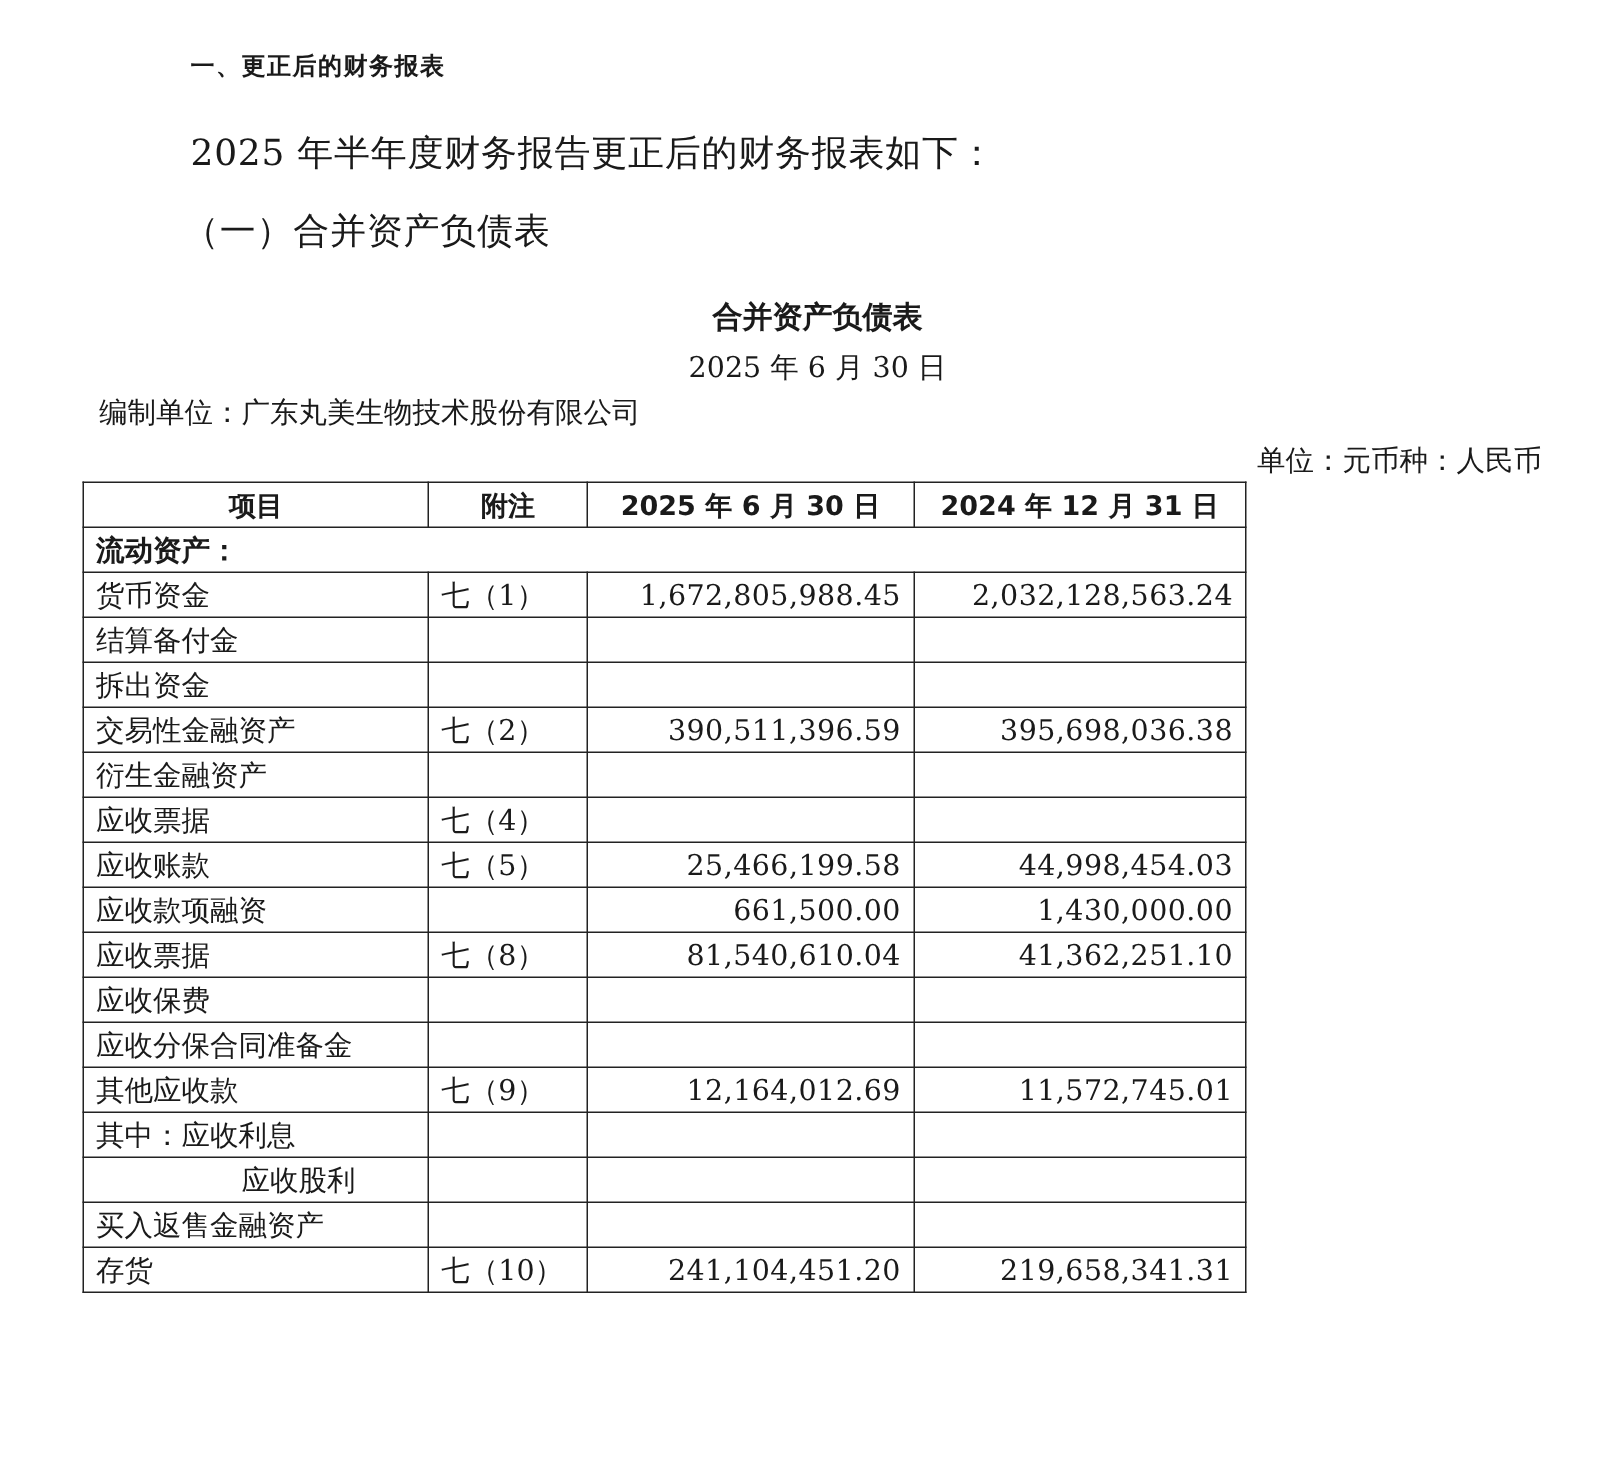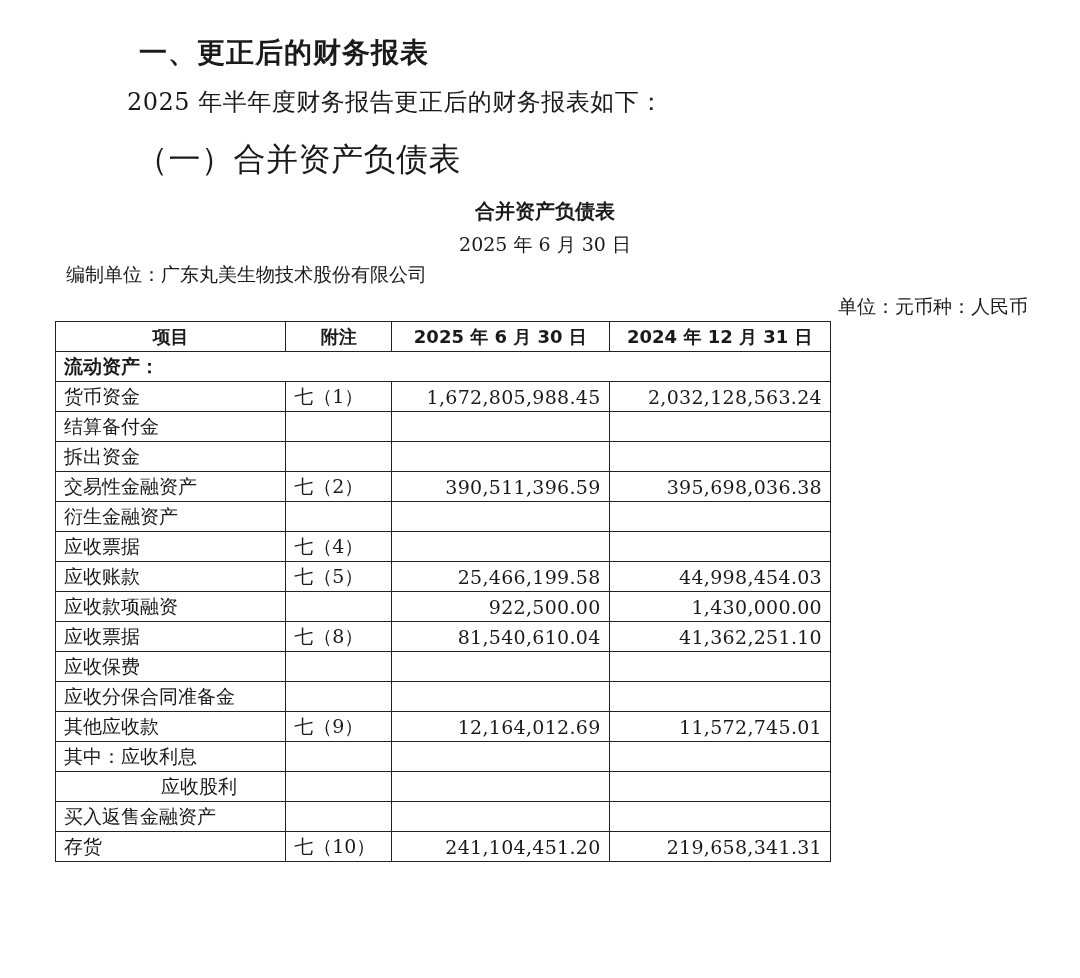--- a/index.html
+++ b/index.html
@@ -3,26 +3,25 @@
 <meta charset="utf-8">
 <style>
   html, body { margin: 0; padding: 0; background: #ffffff; }
   body {
     width: 1080px; height: 978px; position: relative; overflow: hidden;
     font-family: "DejaVu Serif", "Liberation Serif", serif;
     color: #1a1a1a;
   }
   .h1 {
     position: absolute; left: 127px; top: 34px;
-    font-size: 28px; font-weight: bold; letter-spacing: 1px;
+    font-size: 16px; font-weight: bold; letter-spacing: 1px;
     font-family: "DejaVu Sans", "Liberation Sans", sans-serif;
-    margin-left: 12px;
   }
   .p1 { position: absolute; left: 127px; top: 86px; font-size: 24px; letter-spacing: 0.5px; }
-  .p2 { position: absolute; left: 136px; top: 138px; font-size: 32px; letter-spacing: 0.5px; }
+  .p2 { position: absolute; left: 122px; top: 138px; font-size: 24px; letter-spacing: 0.5px; }
   .title {
     position: absolute; left: 0; width: 1090px; top: 198px; text-align: center;
     font-size: 20px; font-weight: bold;
     font-family: "DejaVu Sans", "Liberation Sans", sans-serif;
   }
   .date { position: absolute; left: 0; width: 1090px; top: 232px; text-align: center; font-size: 19px; }
   .compiler { position: absolute; left: 66px; top: 262px; font-size: 19px; }
   .unit { position: absolute; right: 52px; top: 294px; font-size: 19px; }
 
   table.bs {
@@ -113,21 +112,21 @@
       </tr>
       <tr>
         <td class="item">应收账款</td>
         <td class="note">七（5）</td>
         <td class="num">25,466,199.58</td>
         <td class="num">44,998,454.03</td>
       </tr>
       <tr>
         <td class="item">应收款项融资</td>
         <td class="note"></td>
-        <td class="num">922,500.00</td>
+        <td class="num">661,500.00</td>
         <td class="num">1,430,000.00</td>
       </tr>
       <tr>
         <td class="item">应收票据</td>
         <td class="note">七（8）</td>
         <td class="num">81,540,610.04</td>
         <td class="num">41,362,251.10</td>
       </tr>
       <tr>
         <td class="item">应收保费</td>

